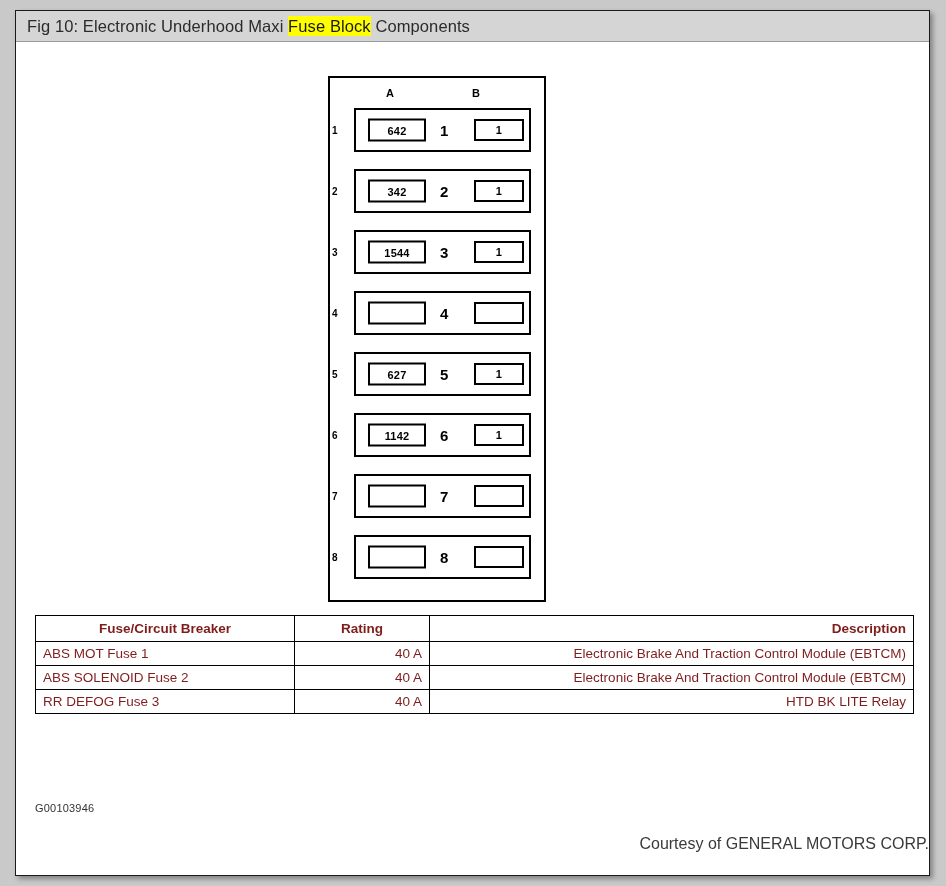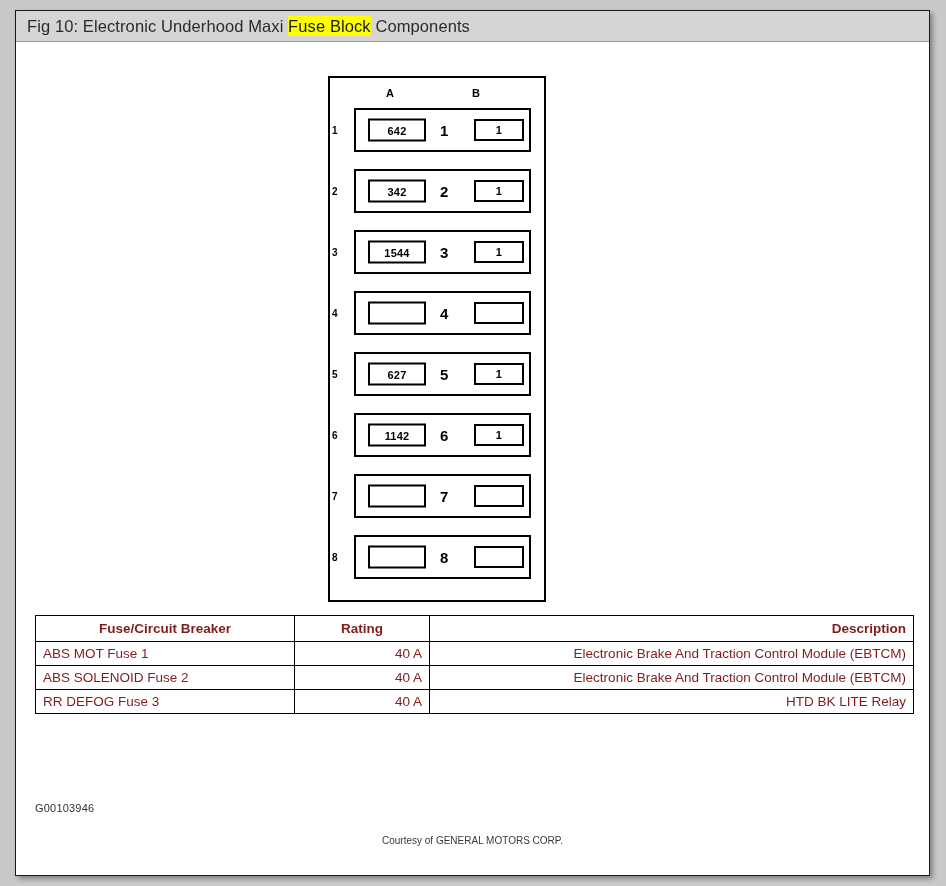--- a/index.html
+++ b/index.html
@@ -170,22 +170,22 @@
     font-size: 11px;
     color: #333;
     letter-spacing: 0.2px;
     margin-top: 16px;
   }
   #courtesy {
     position: absolute;
     left: 0;
     width: 100%;
     top: 792px;
-    text-align: center;
-    font-size: 10px;
+    text-align: right;
+    font-size: 16px;
     color: #3a3a3a;
   }
 </style>
 </head>
 <body>
 
 <div id="doc-card">
 
   <div id="title-bar">
     <div id="title-text"><span>Fig 10: Electronic Underhood Maxi </span><span class="hl">Fuse Block</span><span> Components</span></div>

